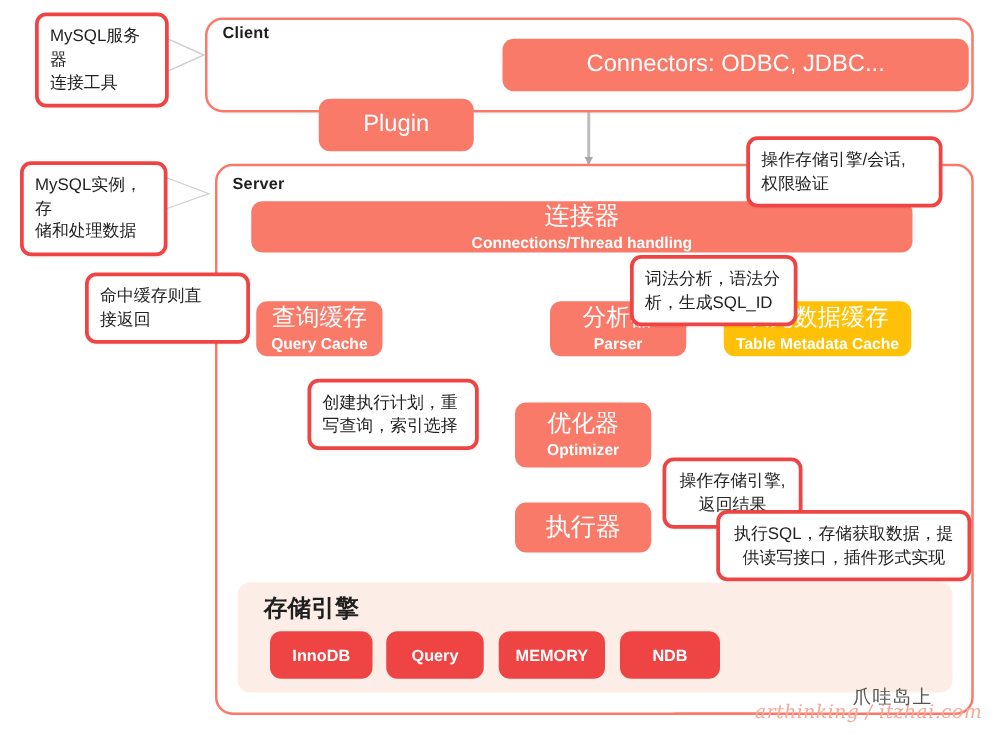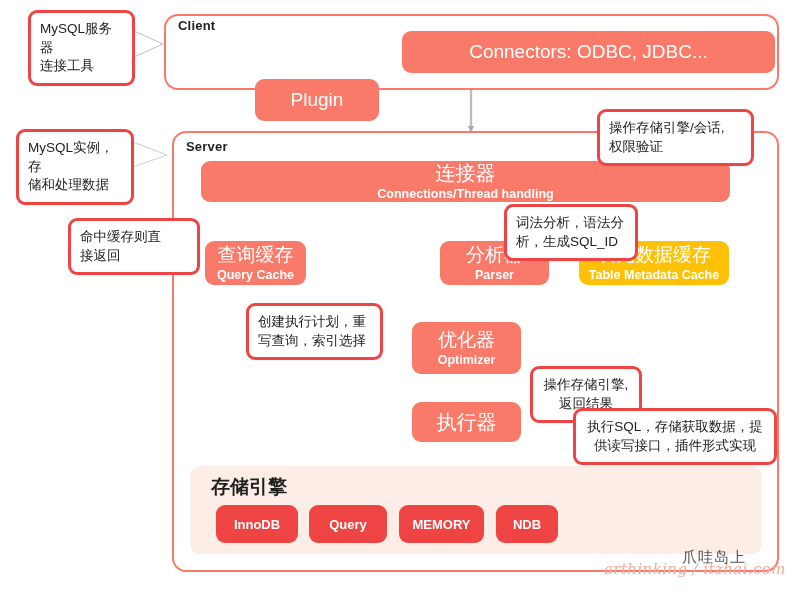--- a/index.html
+++ b/index.html
@@ -231,21 +231,21 @@
   <div class="box solo" style="left:412px; top:402px; width:109px; height:40px;">
     <span class="cn">执行器</span>
   </div>
 
   <div class="engine-wrap" style="left:190px; top:466px; width:572px; height:88px;"></div>
   <div class="engine-title" style="left:211px; top:474px;">存储引擎</div>
 
   <div class="chip" style="left:216px; top:505px; width:82px; height:38px;">InnoDB</div>
   <div class="chip" style="left:309px; top:505px; width:78px; height:38px;">Query</div>
   <div class="chip" style="left:399px; top:505px; width:85px; height:38px;">MEMORY</div>
-  <div class="chip" style="left:496px; top:505px; width:62px; height:38px;">NDB</div>
+  <div class="chip" style="left:496px; top:505px; width:80px; height:38px;">NDB</div>
 
   <div class="callout" style="left:28px; top:10px; width:107px; white-space:pre-line;">MySQL服务器
 连接工具</div>
 
   <div class="callout" style="left:16px; top:129px; width:118px; white-space:pre-line;">MySQL实例，存
 储和处理数据</div>
 
   <div class="callout" style="left:597px; top:109px; width:157px; white-space:pre-line;">操作存储引擎/会话,
 权限验证</div>
 

